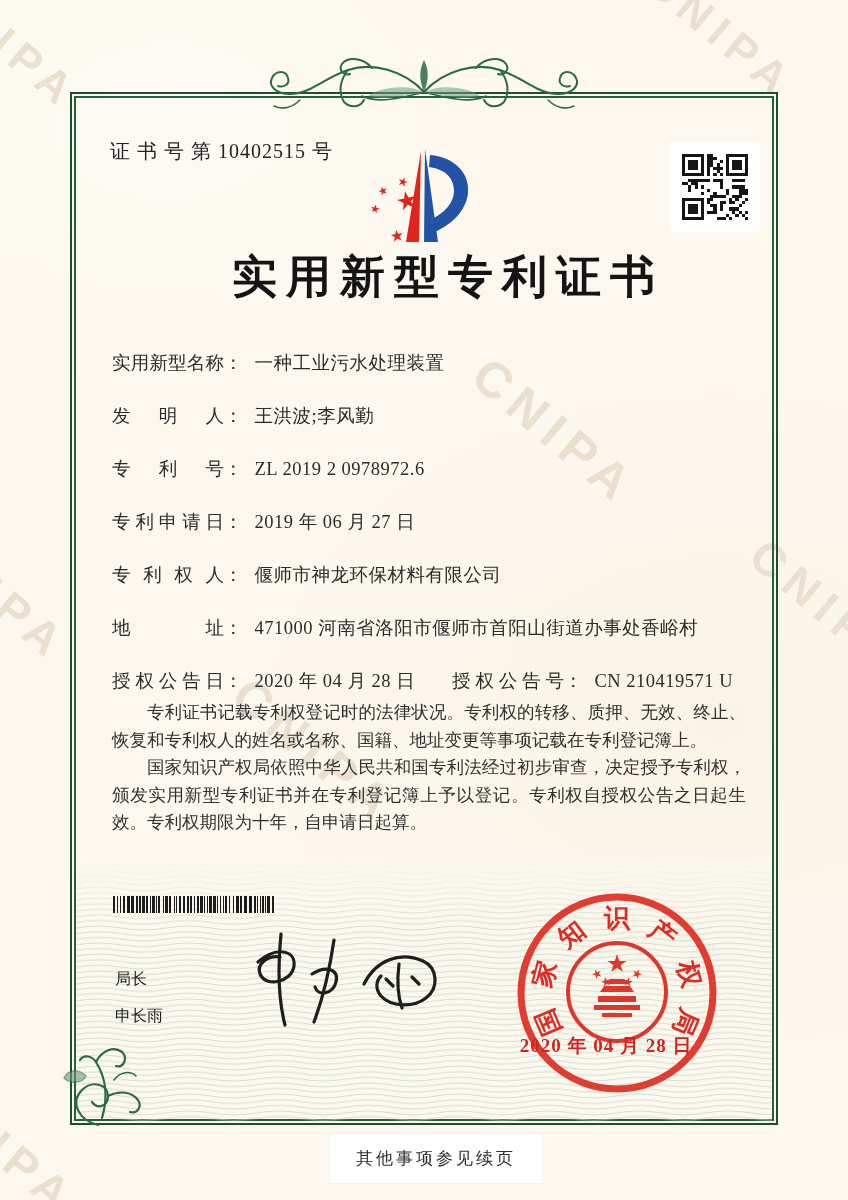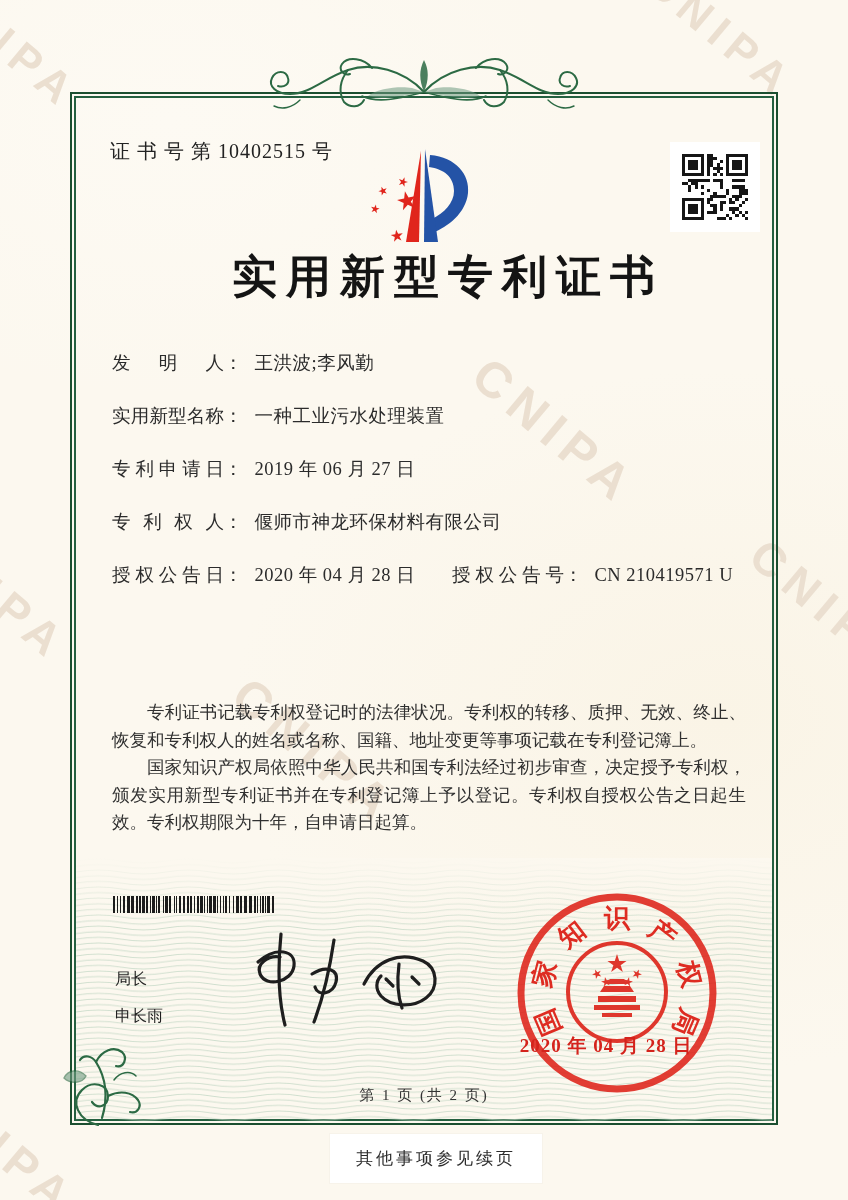--- a/index.html
+++ b/index.html
@@ -130,30 +130,36 @@
   <div class="abs qr-patch">
     <svg width="66" height="66" viewBox="0 0 21 21" shape-rendering="crispEdges">
       <path id="qr-modules" fill="#161616" d="M0 0h1v1h-1zM1 0h1v1h-1zM2 0h1v1h-1zM3 0h1v1h-1zM4 0h1v1h-1zM5 0h1v1h-1zM6 0h1v1h-1zM8 0h1v1h-1zM9 0h1v1h-1zM14 0h1v1h-1zM15 0h1v1h-1zM16 0h1v1h-1zM17 0h1v1h-1zM18 0h1v1h-1zM19 0h1v1h-1zM20 0h1v1h-1zM0 1h1v1h-1zM6 1h1v1h-1zM8 1h1v1h-1zM9 1h1v1h-1zM10 1h1v1h-1zM14 1h1v1h-1zM20 1h1v1h-1zM0 2h1v1h-1zM2 2h1v1h-1zM3 2h1v1h-1zM4 2h1v1h-1zM6 2h1v1h-1zM8 2h1v1h-1zM9 2h1v1h-1zM12 2h1v1h-1zM14 2h1v1h-1zM16 2h1v1h-1zM17 2h1v1h-1zM18 2h1v1h-1zM20 2h1v1h-1zM0 3h1v1h-1zM2 3h1v1h-1zM3 3h1v1h-1zM4 3h1v1h-1zM6 3h1v1h-1zM8 3h1v1h-1zM9 3h1v1h-1zM11 3h1v1h-1zM14 3h1v1h-1zM16 3h1v1h-1zM17 3h1v1h-1zM18 3h1v1h-1zM20 3h1v1h-1zM0 4h1v1h-1zM2 4h1v1h-1zM3 4h1v1h-1zM4 4h1v1h-1zM6 4h1v1h-1zM8 4h1v1h-1zM10 4h1v1h-1zM11 4h1v1h-1zM12 4h1v1h-1zM14 4h1v1h-1zM16 4h1v1h-1zM17 4h1v1h-1zM18 4h1v1h-1zM20 4h1v1h-1zM0 5h1v1h-1zM6 5h1v1h-1zM8 5h1v1h-1zM11 5h1v1h-1zM14 5h1v1h-1zM20 5h1v1h-1zM0 6h1v1h-1zM1 6h1v1h-1zM2 6h1v1h-1zM3 6h1v1h-1zM4 6h1v1h-1zM5 6h1v1h-1zM6 6h1v1h-1zM8 6h1v1h-1zM10 6h1v1h-1zM12 6h1v1h-1zM14 6h1v1h-1zM15 6h1v1h-1zM16 6h1v1h-1zM17 6h1v1h-1zM18 6h1v1h-1zM19 6h1v1h-1zM20 6h1v1h-1zM2 8h1v1h-1zM3 8h1v1h-1zM4 8h1v1h-1zM5 8h1v1h-1zM6 8h1v1h-1zM7 8h1v1h-1zM8 8h1v1h-1zM10 8h1v1h-1zM11 8h1v1h-1zM12 8h1v1h-1zM16 8h1v1h-1zM17 8h1v1h-1zM18 8h1v1h-1zM19 8h1v1h-1zM0 9h1v1h-1zM1 9h1v1h-1zM3 9h1v1h-1zM4 9h1v1h-1zM12 9h1v1h-1zM2 10h1v1h-1zM4 10h1v1h-1zM6 10h1v1h-1zM12 10h1v1h-1zM16 10h1v1h-1zM17 10h1v1h-1zM18 10h1v1h-1zM19 10h1v1h-1zM2 11h1v1h-1zM8 11h1v1h-1zM14 11h1v1h-1zM18 11h1v1h-1zM19 11h1v1h-1zM20 11h1v1h-1zM6 12h1v1h-1zM10 12h1v1h-1zM14 12h1v1h-1zM18 12h1v1h-1zM19 12h1v1h-1zM20 12h1v1h-1zM9 13h1v1h-1zM10 13h1v1h-1zM11 13h1v1h-1zM12 13h1v1h-1zM13 13h1v1h-1zM16 13h1v1h-1zM17 13h1v1h-1zM18 13h1v1h-1zM0 14h1v1h-1zM1 14h1v1h-1zM2 14h1v1h-1zM3 14h1v1h-1zM4 14h1v1h-1zM5 14h1v1h-1zM6 14h1v1h-1zM8 14h1v1h-1zM9 14h1v1h-1zM15 14h1v1h-1zM17 14h1v1h-1zM20 14h1v1h-1zM0 15h1v1h-1zM6 15h1v1h-1zM8 15h1v1h-1zM12 15h1v1h-1zM13 15h1v1h-1zM15 15h1v1h-1zM16 15h1v1h-1zM19 15h1v1h-1zM0 16h1v1h-1zM2 16h1v1h-1zM3 16h1v1h-1zM4 16h1v1h-1zM6 16h1v1h-1zM9 16h1v1h-1zM10 16h1v1h-1zM12 16h1v1h-1zM18 16h1v1h-1zM0 17h1v1h-1zM2 17h1v1h-1zM3 17h1v1h-1zM4 17h1v1h-1zM6 17h1v1h-1zM10 17h1v1h-1zM12 17h1v1h-1zM15 17h1v1h-1zM16 17h1v1h-1zM17 17h1v1h-1zM0 18h1v1h-1zM2 18h1v1h-1zM3 18h1v1h-1zM4 18h1v1h-1zM6 18h1v1h-1zM8 18h1v1h-1zM9 18h1v1h-1zM10 18h1v1h-1zM16 18h1v1h-1zM18 18h1v1h-1zM20 18h1v1h-1zM0 19h1v1h-1zM6 19h1v1h-1zM14 19h1v1h-1zM17 19h1v1h-1zM19 19h1v1h-1zM0 20h1v1h-1zM1 20h1v1h-1zM2 20h1v1h-1zM3 20h1v1h-1zM4 20h1v1h-1zM5 20h1v1h-1zM6 20h1v1h-1zM11 20h1v1h-1zM12 20h1v1h-1zM13 20h1v1h-1zM15 20h1v1h-1zM20 20h1v1h-1z"></path>
     </svg>
   </div>
 
   <div class="abs title">实用新型专利证书</div>
 
   <div class="abs fields">
     <div class="frow">
+      <span class="flabel">实用新型名称</span><span>：</span><span class="fvalue">一种工业污水处理装置</span>
+    </div>
+    <div class="frow">
       <span class="flabel">发明人</span><span>：</span><span class="fvalue">王洪波;李风勤</span>
     </div>
     <div class="frow">
-      <span class="flabel">实用新型名称</span><span>：</span><span class="fvalue">一种工业污水处理装置</span>
+      <span class="flabel">专利号</span><span>：</span><span class="fvalue">ZL 2019 2 0978972.6</span>
     </div>
     <div class="frow">
       <span class="flabel">专利申请日</span><span>：</span><span class="fvalue">2019 年 06 月 27 日</span>
     </div>
     <div class="frow">
       <span class="flabel">专利权人</span><span>：</span><span class="fvalue">偃师市神龙环保材料有限公司</span>
+    </div>
+    <div class="frow">
+      <span class="flabel">地址</span><span>：</span><span class="fvalue">471000 河南省洛阳市偃师市首阳山街道办事处香峪村</span>
     </div>
     <div class="frow">
       <span class="flabel">授权公告日</span><span>：</span><span class="fvalue">2020 年 04 月 28 日</span>
       <span class="fcol2">
         <span class="flabel">授权公告号</span><span>：</span><span class="fvalue">CN 210419571 U</span>
       </span>
     </div>
   </div>
 
   <div class="abs legal">
@@ -203,17 +209,16 @@
       <use href="#star" transform="translate(125,86) scale(5) rotate(24)"></use>
       <path d="M88 104 L122 104 L118 98 L92 98 Z"></path>
       <path d="M94 96 L116 96 L112 91 L98 91 Z"></path>
       <rect x="86" y="108" width="38" height="6"></rect>
       <rect x="82" y="117" width="46" height="5"></rect>
       <rect x="90" y="125" width="30" height="4"></rect>
     </g>
   </svg>
   <div class="abs seal-date">2020 年 04 月 28 日</div>
 
-  <div class="abs footer">第 1 页 (共 2 页)</div>
 
   <div class="abs cont-note">其他事项参见续页</div>
 
 </div>
 
 </body></html>

